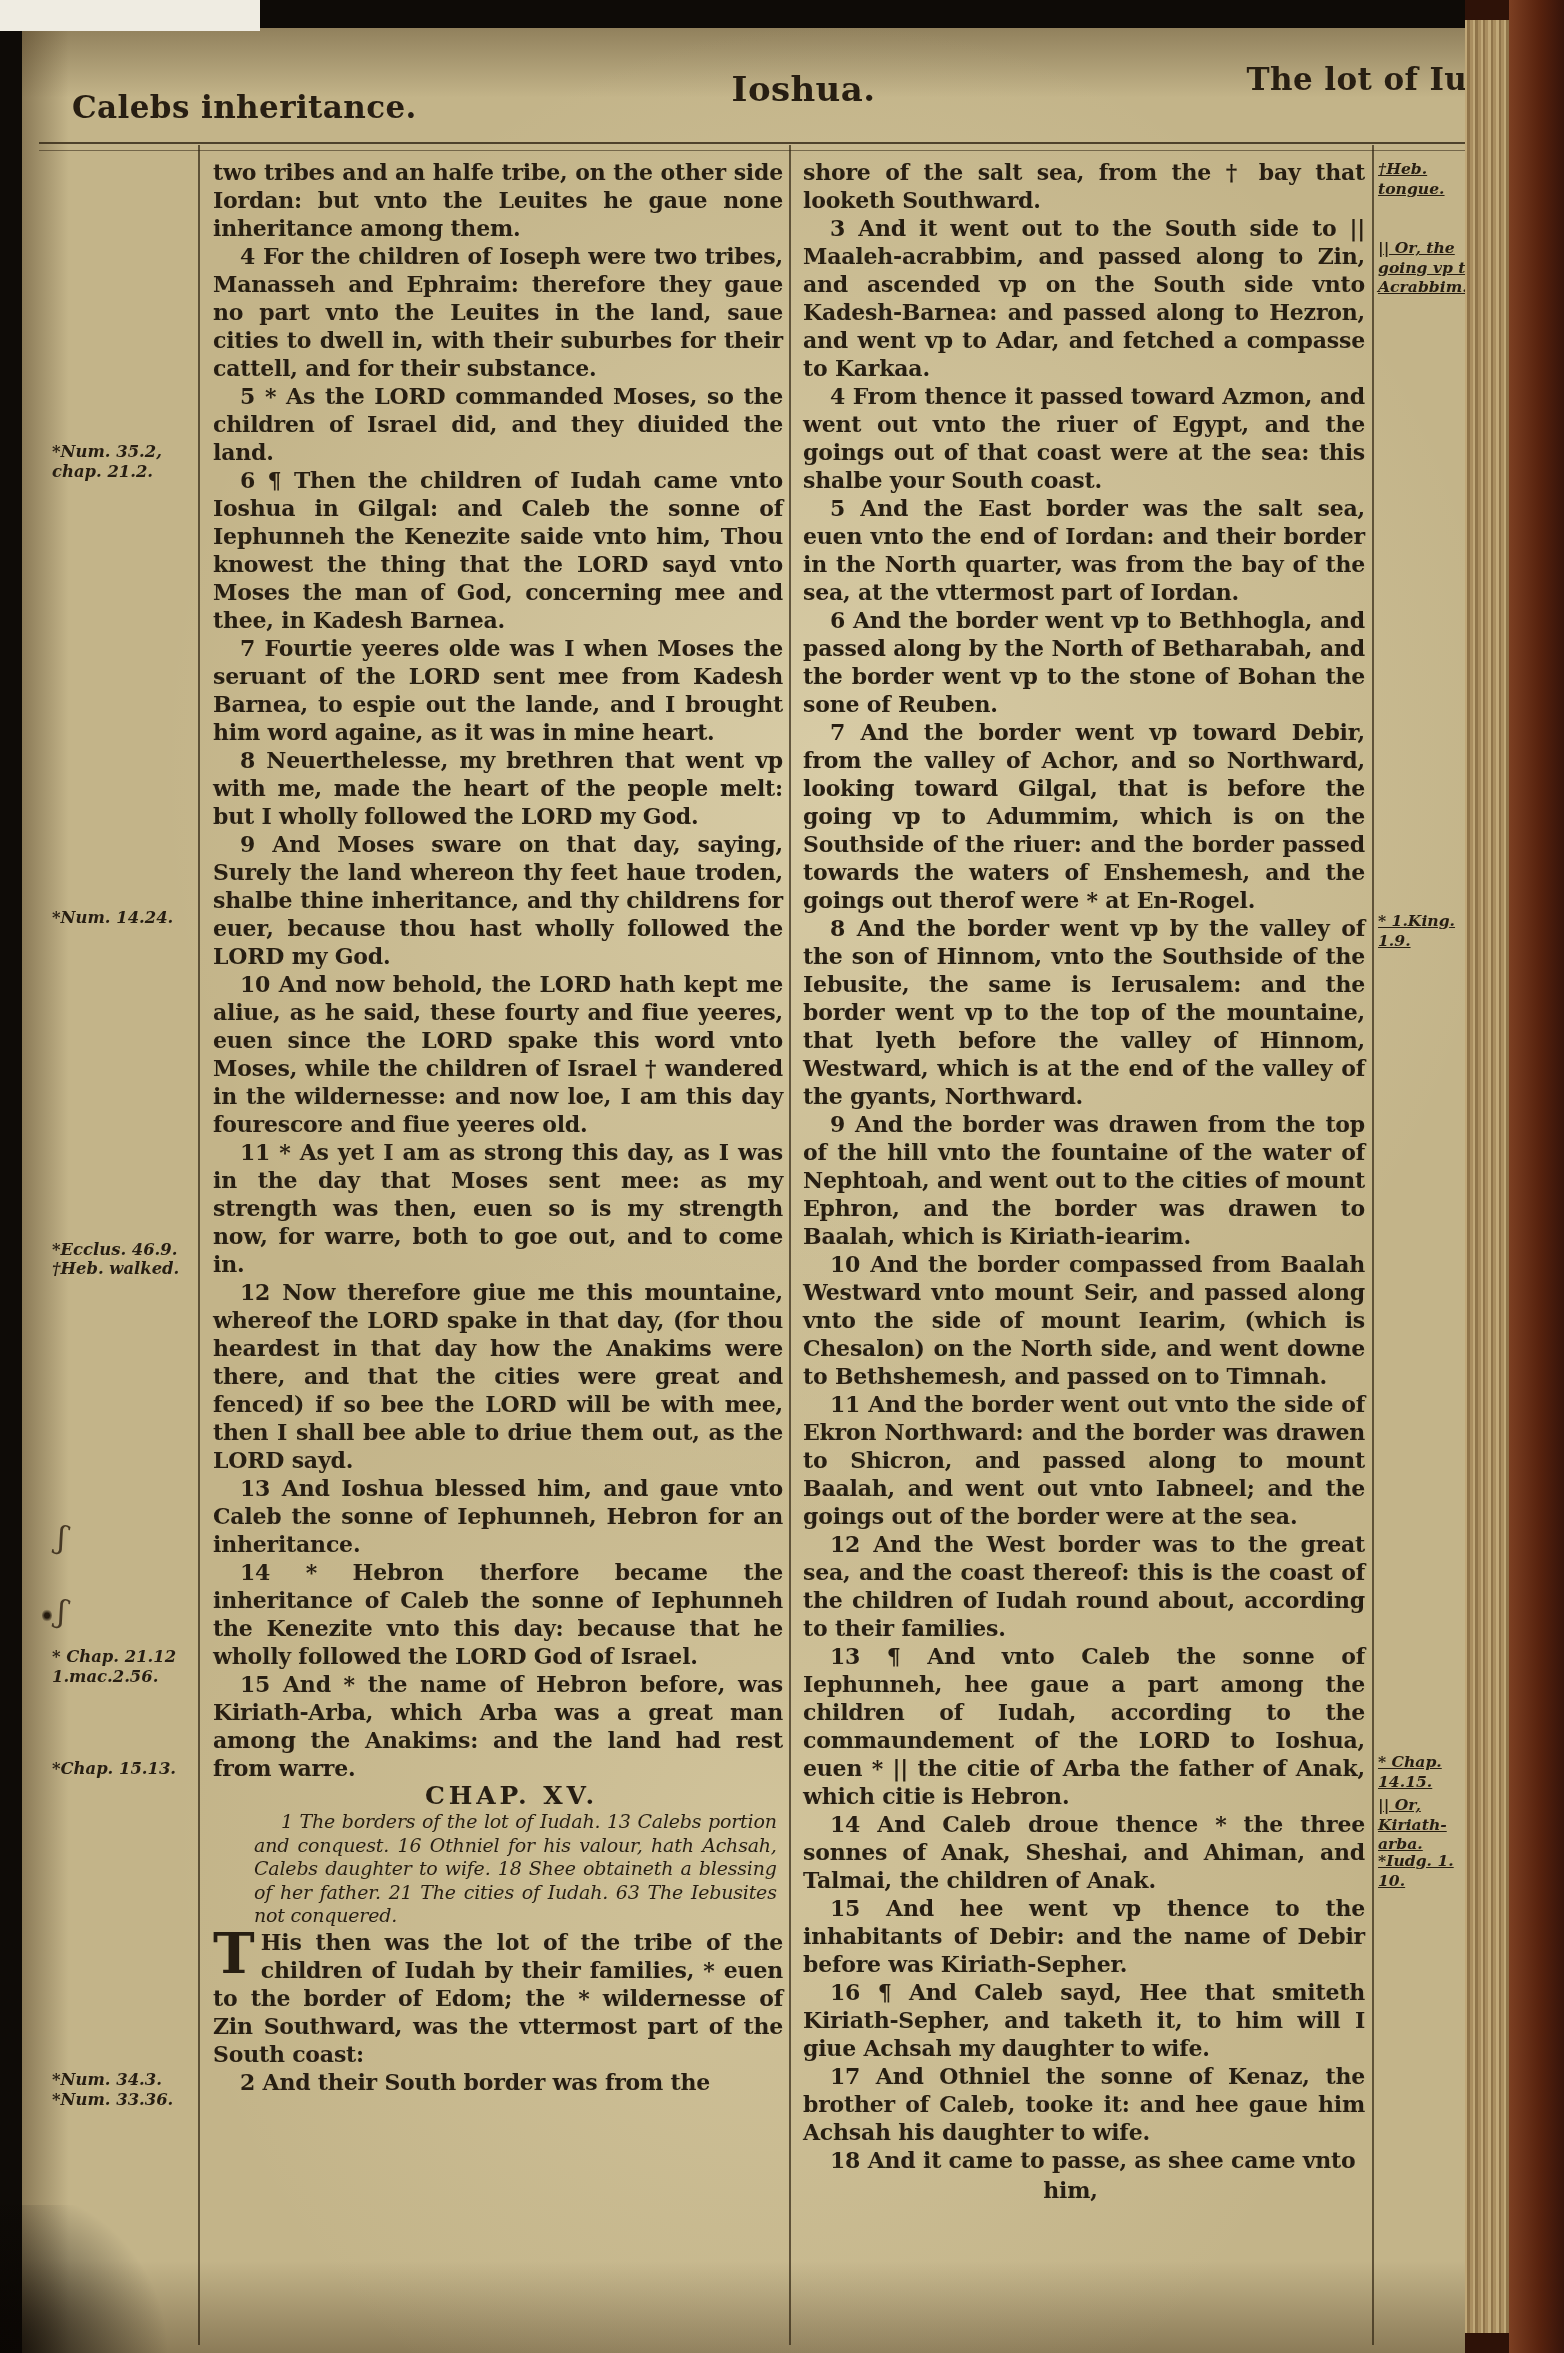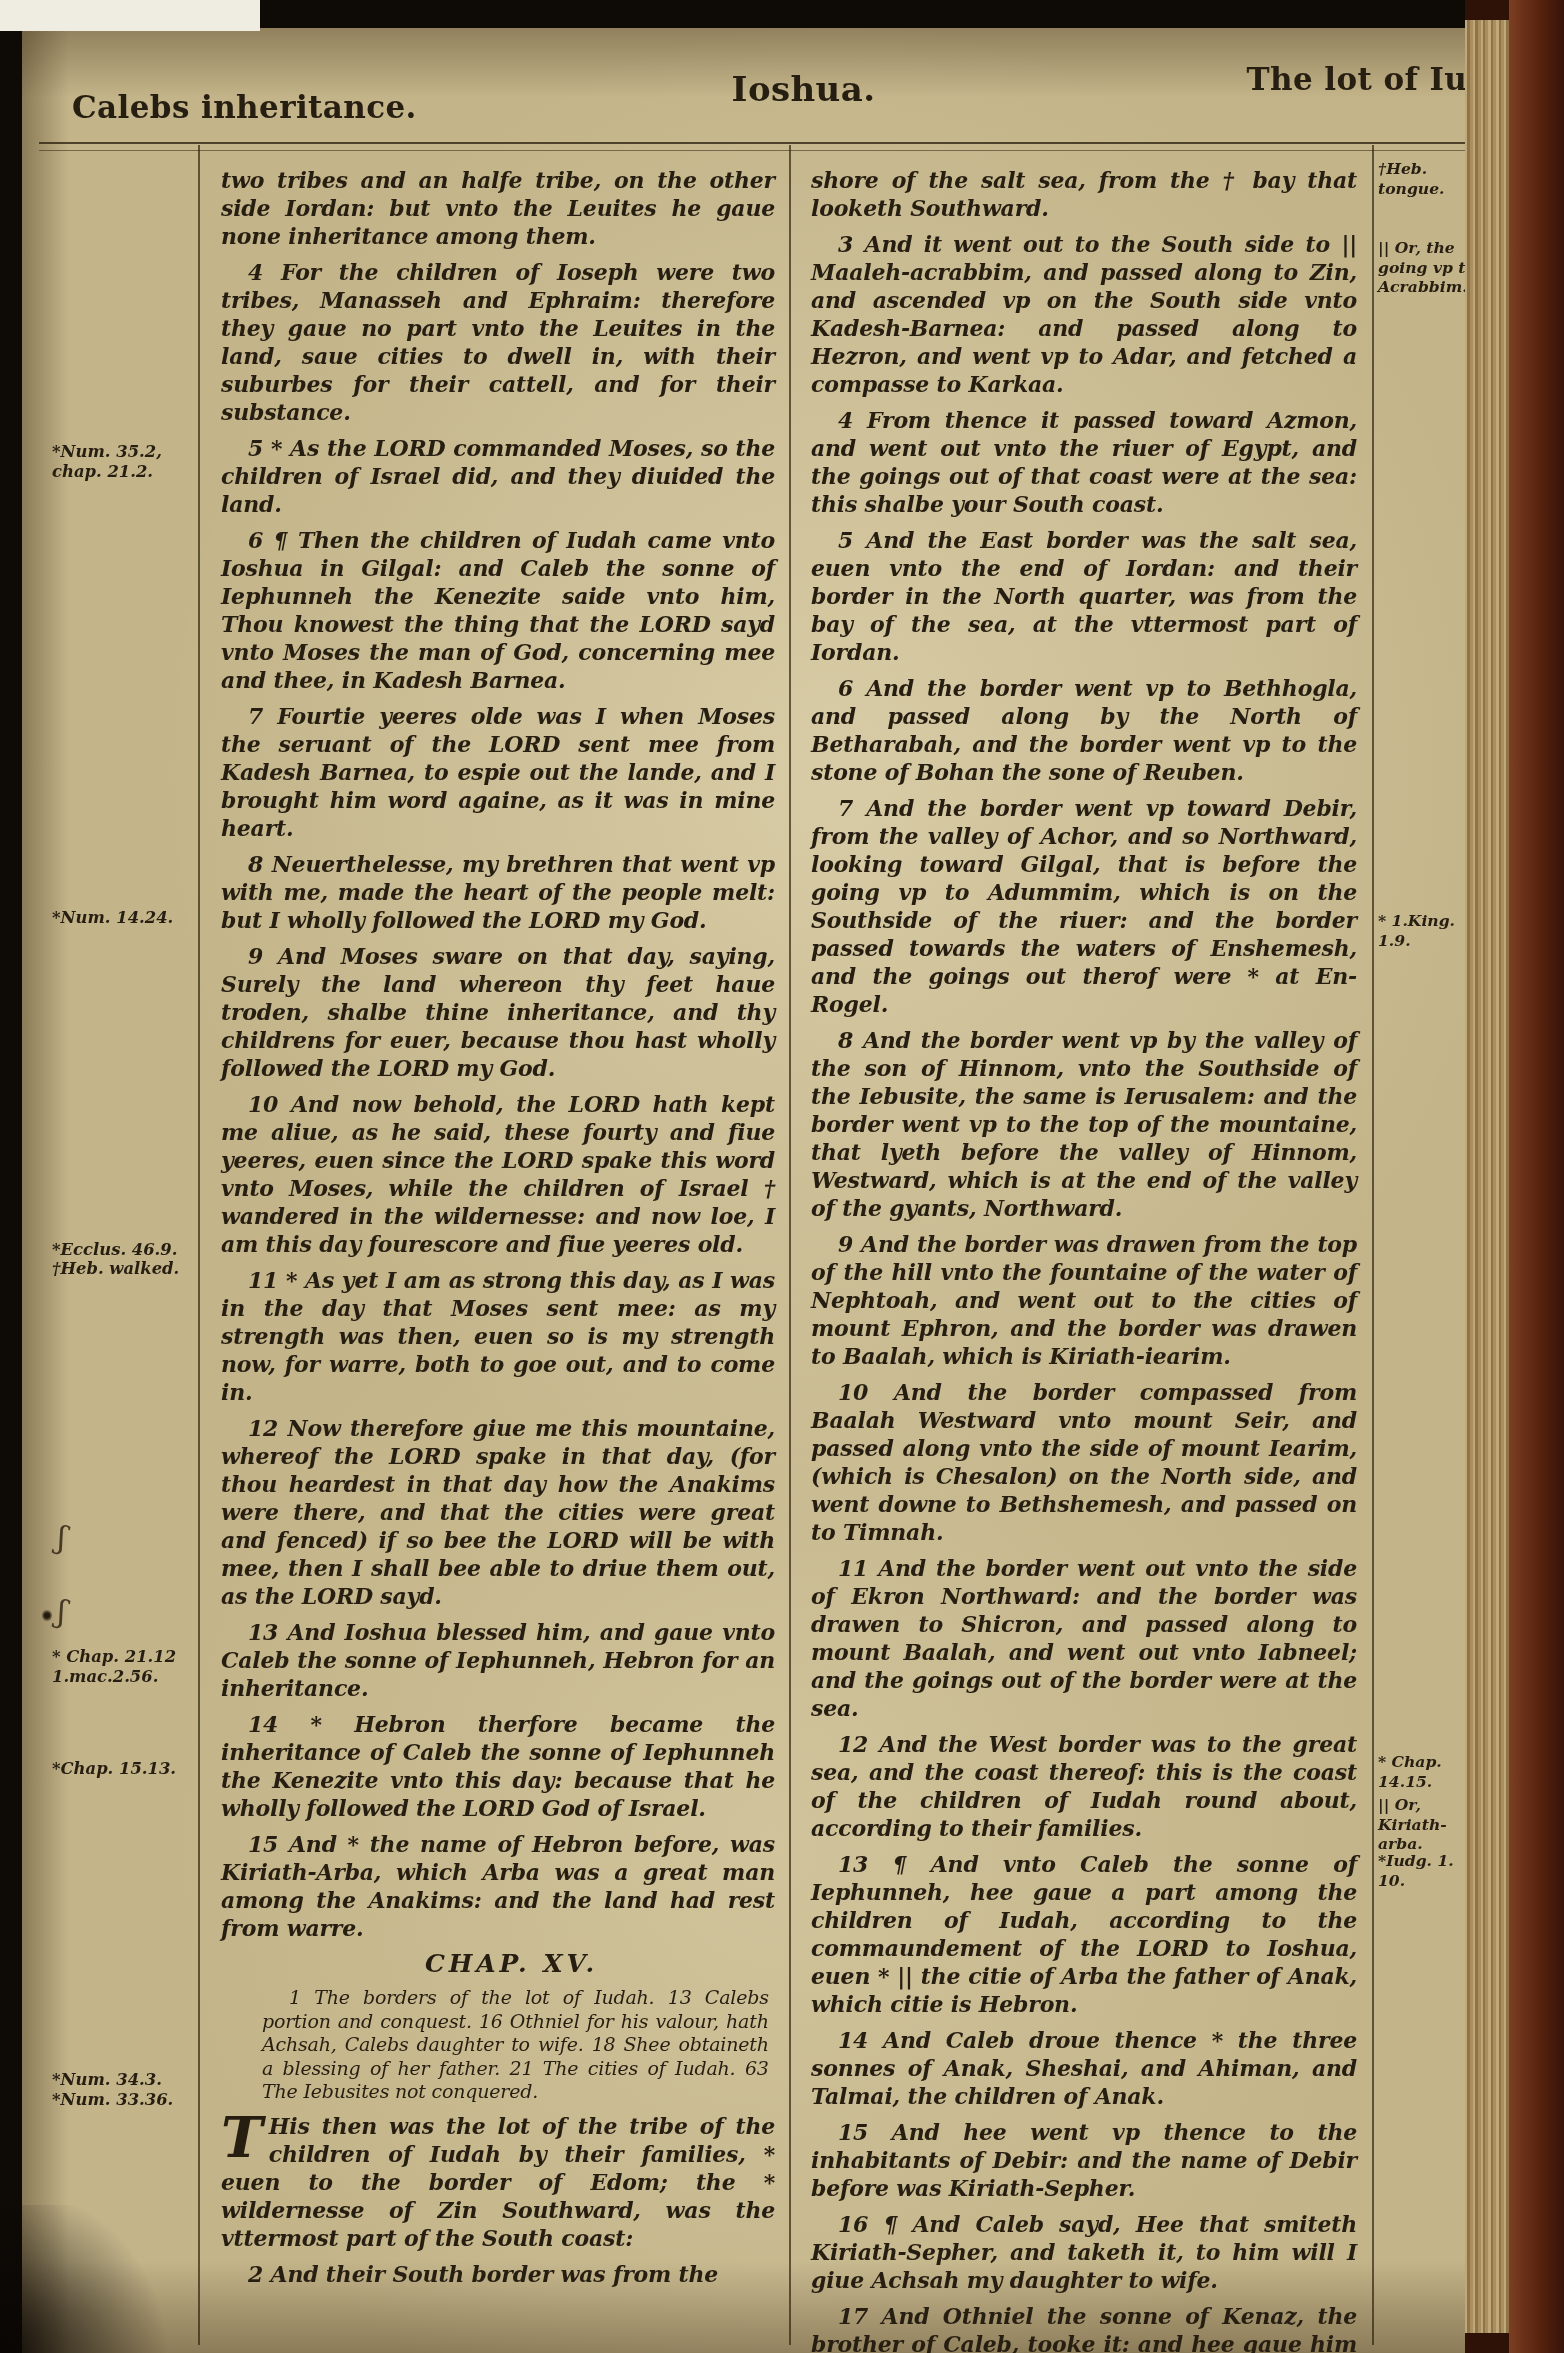--- a/index.html
+++ b/index.html
@@ -40,31 +40,31 @@
     border-top:2.3px solid rgba(50,38,20,.8);border-bottom:1.6px solid rgba(50,38,20,.55);}
   .vrule{position:absolute;top:117px;height:2200px;width:1.6px;background:rgba(50,38,20,.7);}
   .vrule.left{left:176px;}
   .vrule.center{left:767px;}
   .vrule.right{left:1350px;}
   
   .col{position:absolute;top:130px;font-size:22px;line-height:28px;font-weight:700;
     letter-spacing:-0.2px;text-align:justify;}
   .col.left{left:191px;width:570px;}
   .col.right{left:781px;width:562px;}
-  .col p{margin:8px;text-indent:27px;font-style:italic;}
+  .col p{margin:0;text-indent:27px;}
   .col p.noindent{text-indent:0;}
   .chap-head{margin:17px 0 6.3px;text-align:center;font-size:25px;letter-spacing:3.9px;font-weight:700;text-indent:0;}
   .chap-summary{margin:3.1px 0 7.8px;padding:0 6.3px 0 41px;font-style:italic;font-weight:400;
     font-size:19px;line-height:23.5px;text-indent:-20.3px;}
   .dropcap{float:left;font-size:56px;line-height:45px;padding:3.1px 6.3px 0 0;font-weight:700;}
   .catchword{text-align:center;padding-right:27px;margin-top:1.6px;font-weight:700;}
   
   .mnote{position:absolute;font-style:italic;font-weight:600;font-size:16.4px;line-height:19.6px;}
   .mnote.ml{left:30px;width:141px;margin-top:44px;}
-  .mnote.mr{left:1356px;width:103px;font-size:15.6px;}
+  .mnote.mr{left:1356px;width:103px;font-size:15.6px;text-decoration:underline;}
   
   .pen-mark{position:absolute;left:36px;font-size:31px;color:rgba(40,28,14,.8);transform:rotate(12deg);}
   .ink-blot{position:absolute;left:20.3px;top:1581px;width:9.4px;height:12.5px;border-radius:50%;
     background:radial-gradient(circle,#241a0e 30%, rgba(36,26,14,0) 75%);}
 </style>
 </head>
 <body>
 
 <div class="white-sliver"></div>
 

